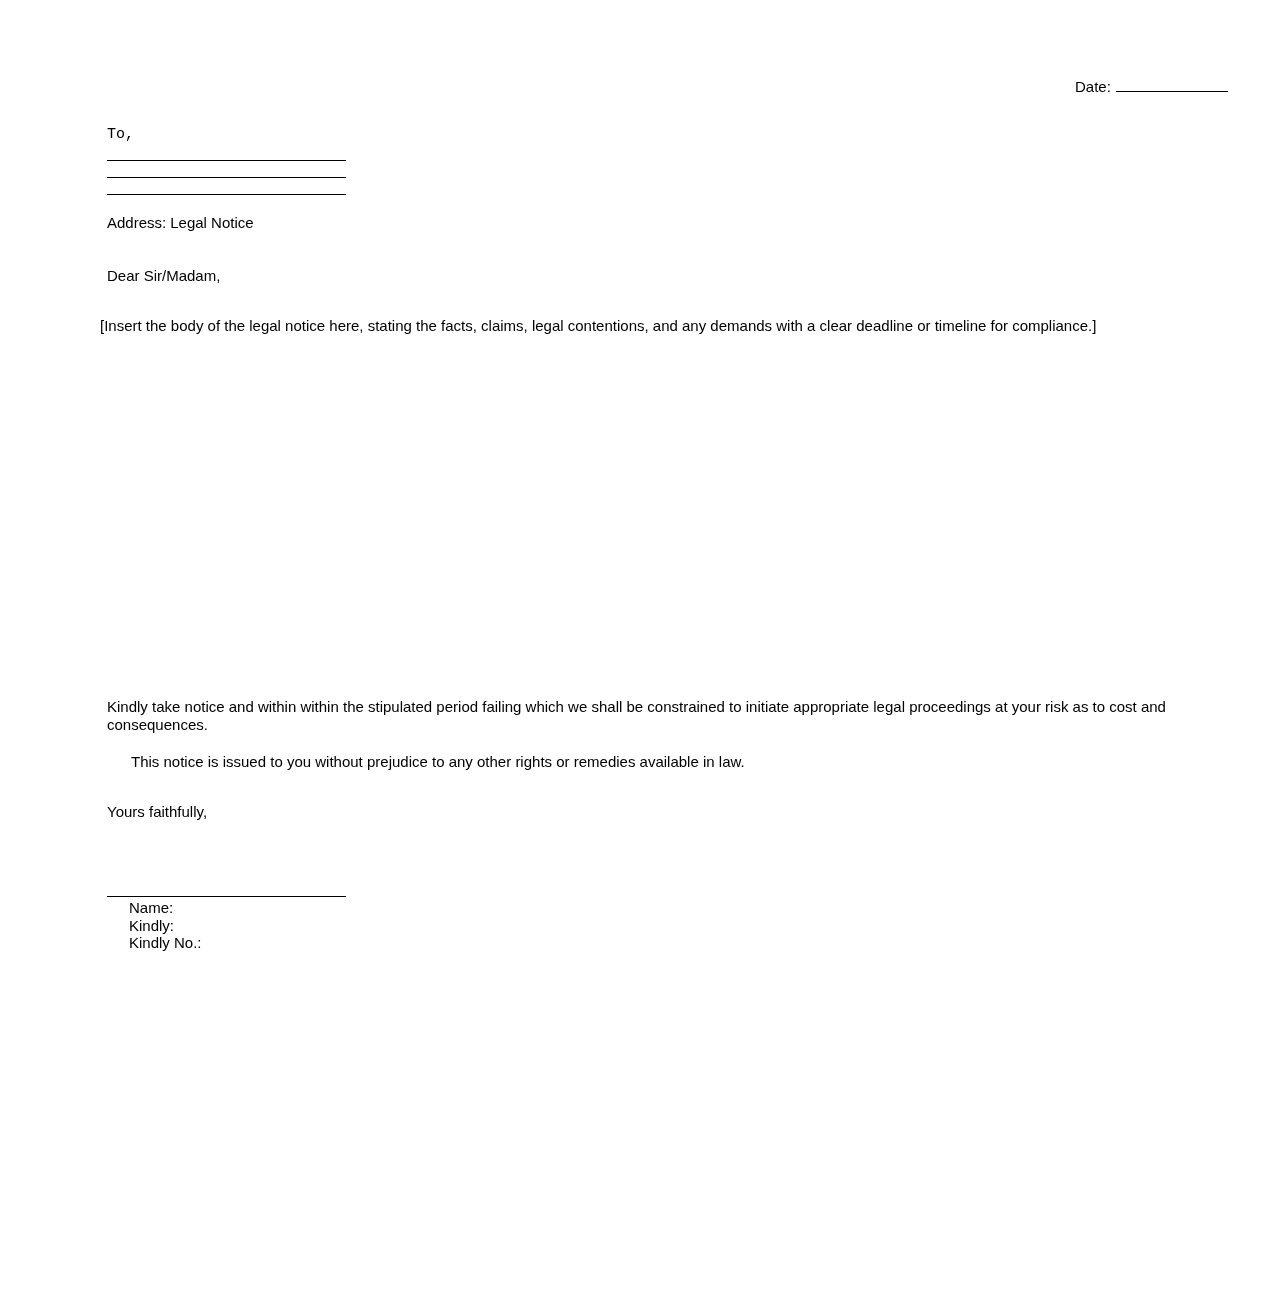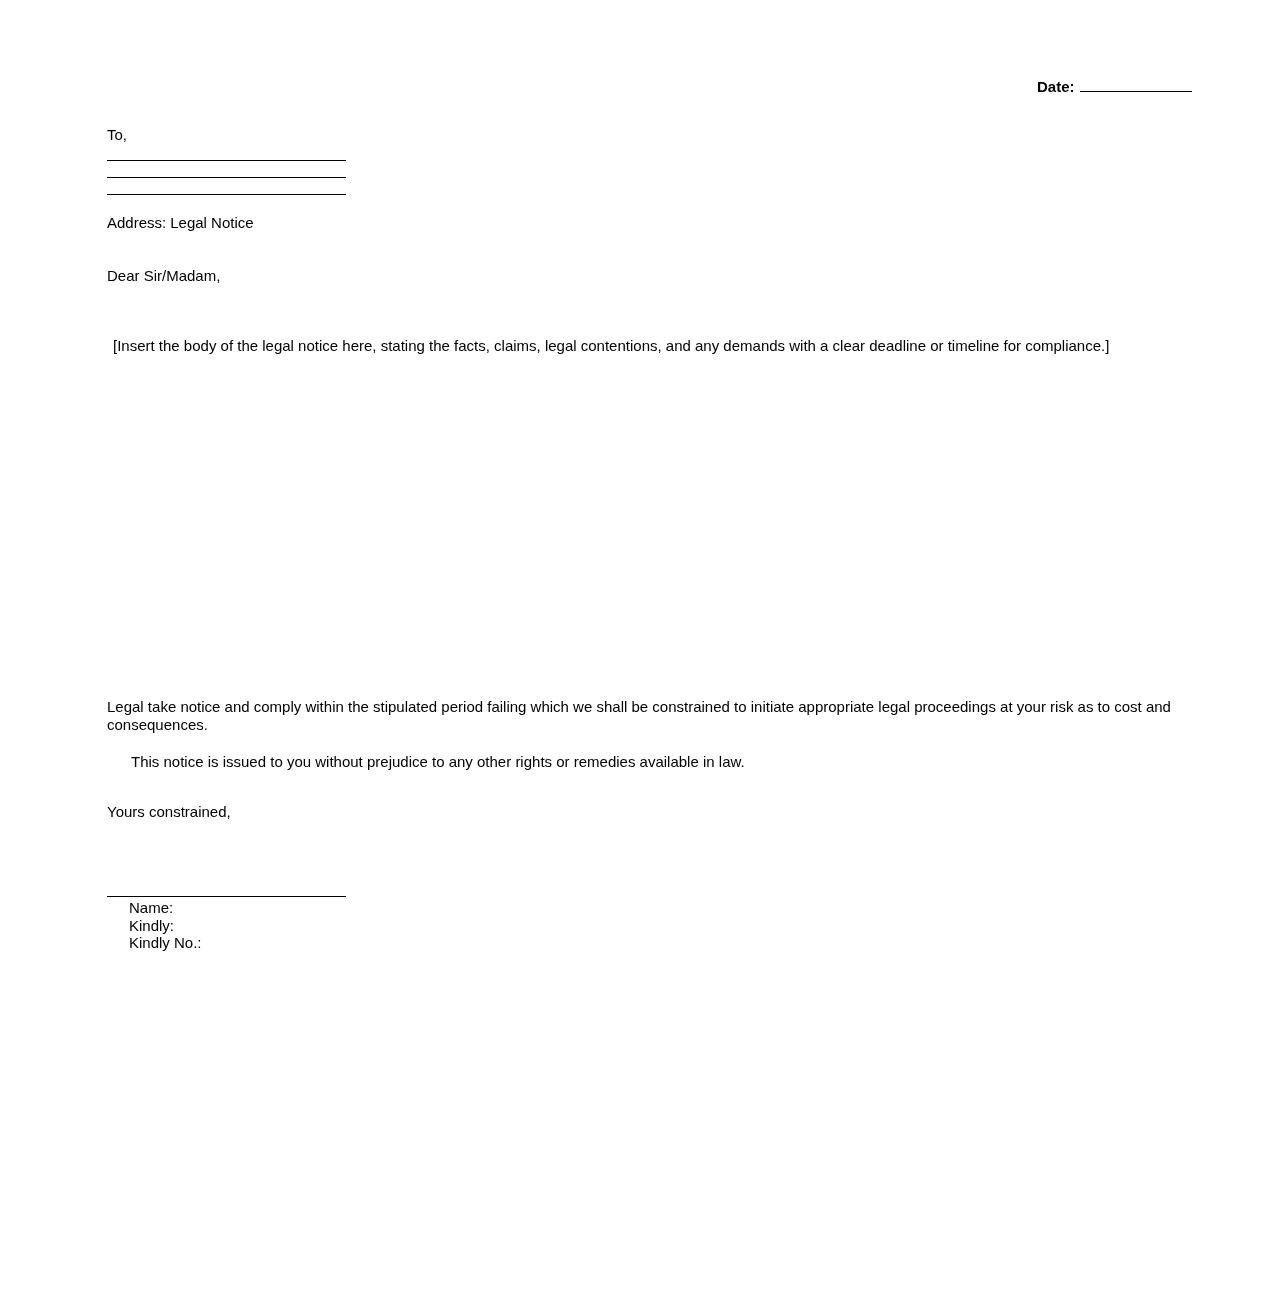--- a/index.html
+++ b/index.html
@@ -15,35 +15,34 @@
     font-family: "Liberation Sans", "DejaVu Sans", sans-serif;
     font-size: 15px;
     line-height: 18px;
     color: #000000;
   }
   .abs { position: absolute; }
 
   
   .date-row {
     top: 78px;
-    left: 1037px;
+    left: 1075px;
     white-space: nowrap;
-    font-weight: bold;
   }
   .date-blank {
     display: inline-block;
     width: 112px;
     height: 13px;
     margin-left: 5px;
     border-bottom: 1.5px solid #000000;
     vertical-align: baseline;
   }
 
   
-  .to-label { top: 126px; left: 107px; }
+  .to-label { top: 126px; left: 107px; font-family: Liberation Mono, monospace; }
   .addr-line {
     left: 107px;
     width: 239px;
     height: 0;
     border-bottom: 1.4px solid #000000;
   }
   .addr-line-1 { top: 160px; }
   .addr-line-2 { top: 177px; }
   .addr-line-3 { top: 194px; }
 
@@ -52,23 +51,22 @@
   .subject-value {
     text-underline-offset: 2px;
     margin-left: 4px;
   }
 
   .salutation { top: 267px; left: 107px; }
 
   
   .body-par {
     top: 317px;
-    left: 113px;
+    left: 100px;
     width: 1066px;
-    margin-top: 20px;
   }
 
   
   .closing-1 { top: 698px; left: 107px; width: 1066px; }
   .closing-2 { top: 753px; left: 107px; width: 1066px; margin-left: 24px; }
 
   .valediction { top: 803px; left: 107px; }
 
   
   .sig-line {
@@ -98,23 +96,23 @@
 <div class="abs addr-line addr-line-3"></div>
 
 <div class="abs subject-row">
   <span>Address:</span><span class="subject-value">Legal Notice</span>
 </div>
 
 <div class="abs salutation">Dear Sir/Madam,</div>
 
 <div class="abs body-par">[Insert the body of the legal notice here, stating the facts, claims, legal contentions, and any demands with a clear deadline or timeline for compliance.]</div>
 
-<div class="abs closing-1">Legal take notice and comply within the stipulated period failing which we shall be constrained to initiate appropriate legal proceedings at your risk as to cost and consequences.</div>
+<div class="abs closing-1">Kindly take notice and within within the stipulated period failing which we shall be constrained to initiate appropriate legal proceedings at your risk as to cost and consequences.</div>
 <div class="abs closing-2">This notice is issued to you without prejudice to any other rights or remedies available in law.</div>
 
-<div class="abs valediction">Yours constrained,</div>
+<div class="abs valediction">Yours faithfully,</div>
 
 <div class="abs sig-line"></div>
 <div class="abs sig-block">
   <div>Name:</div>
   <div>Kindly:</div>
   <div>Kindly No.:</div>
 </div>
 
 </body></html>

